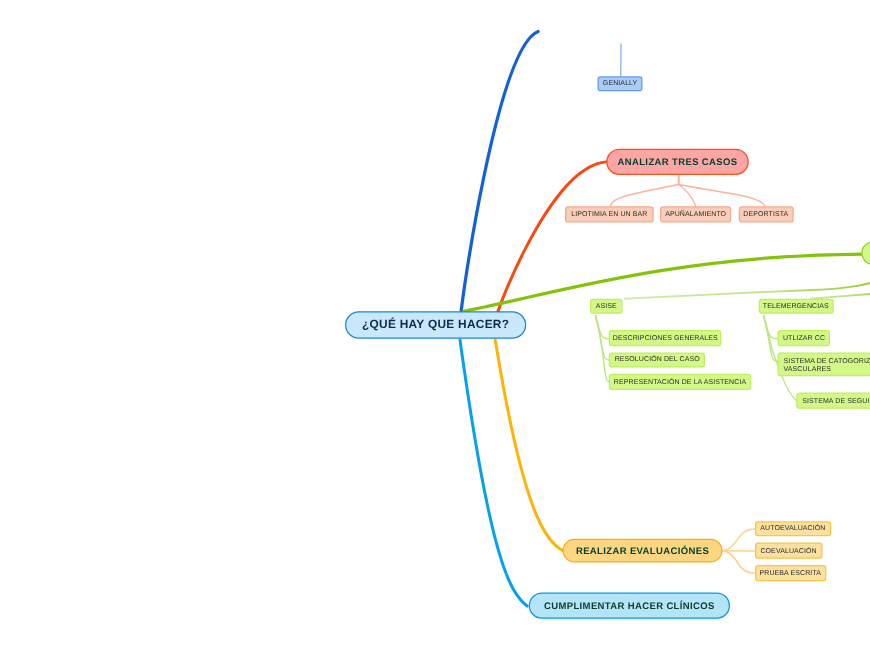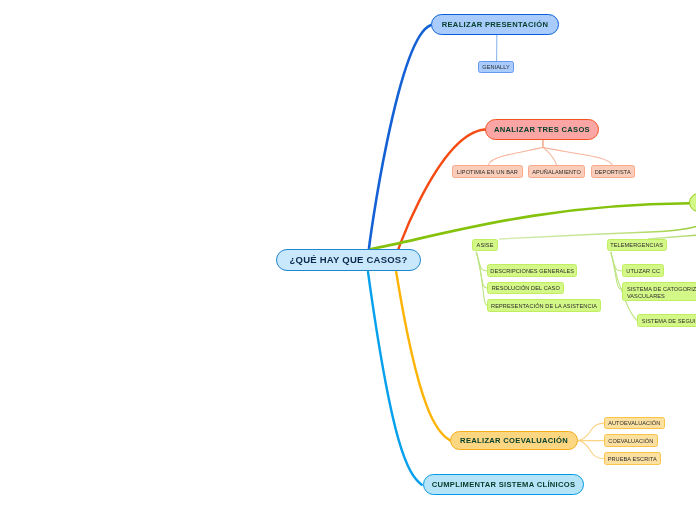--- a/index.html
+++ b/index.html
@@ -66,26 +66,23 @@
     <path d="M610.8,252 C611.9,256.5 613.1,261 614.1,264.2 C615.3,268 616,269.6 617.9,270.3 C619.5,270.9 621,271 622.6,271" fill="none" stroke="#bde482" stroke-width="1.1"></path>
     <path d="M610.8,252 C612.7,259 614.7,270 616,277.5 C616.8,282.6 617.5,286.8 619.1,288 C620.5,289 621.5,289.2 622.5,289.2" fill="none" stroke="#bde482" stroke-width="1.1"></path>
     <path d="M610.8,252 C613.5,262 616.5,277 619.2,284 C621.5,290 623.8,296 626.2,302.5 C629,310 633.5,317 637.4,320.8" fill="none" stroke="#bde482" stroke-width="1.1"></path>
 
     <path d="M578,440.6 C584,440.4 588,435 591.5,429.5 C594.5,425 599,423.1 604,423.1" fill="none" stroke="#fbd385" stroke-width="1.2"></path>
     <path d="M578,440.6 C586,440.7 594,440.7 604,440.7" fill="none" stroke="#fbd385" stroke-width="1.2"></path>
     <path d="M578,440.6 C584,440.8 588,446.5 591.5,452.2 C594.5,457 599,458.5 604,458.5" fill="none" stroke="#fbd385" stroke-width="1.2"></path>
   </svg>
 
   <div class="node central" style="left:276px;top:249px;width:145px;height:22.4px;">
-    <span>¿QUÉ HAY QUE CASOS?</span>
+    <span>¿QUÉ HAY QUE HACER?</span>
   </div>
 
-  <div class="node main" style="left:431px;top:14.4px;width:128px;height:20.5px;border-color:#0a5ed8;background:#a9ccfd;">
-    <span>REALIZAR PRESENTACIÓN</span>
-  </div>
   <div class="node sub" style="left:478.3px;top:60.9px;width:35.6px;height:12.5px;border-color:#6699ee;background:#a9ccfd;">
     <span>GENIALLY</span>
   </div>
 
   <div class="node main" style="left:485px;top:119px;width:114px;height:20.5px;border-color:#f4511e;background:#fca5a5;">
     <span>ANALIZAR TRES CASOS</span>
   </div>
   <div class="node sub" style="left:452.4px;top:165.4px;width:70.2px;height:12.3px;border-color:#f7a98e;background:#f9cdb9;">
     <span>LIPOTIMIA EN UN BAR</span>
   </div>
@@ -118,29 +115,29 @@
     <span>UTLIZAR CC</span>
   </div>
   <div class="node sub two" style="left:621.7px;top:281.8px;width:130px;height:19.2px;border-color:#c0ee5f;background:#d4f888;">
     <span>SISTEMA DE CATOGORIZ<br>VASCULARES</span>
   </div>
   <div class="node sub cut" style="left:636.6px;top:314.1px;width:120px;height:12.5px;border-color:#c0ee5f;background:#d4f888;">
     <span>SISTEMA DE SEGUI</span>
   </div>
 
   <div class="node main" style="left:450.2px;top:430.6px;width:127.7px;height:19.7px;border-color:#f5ad1c;background:#fdd681;">
-    <span>REALIZAR COEVALUACIÓN</span>
+    <span>REALIZAR EVALUACIÓNES</span>
   </div>
   <div class="node sub" style="left:603.8px;top:416.8px;width:61px;height:12.7px;border-color:#f9c447;background:#fce0a0;">
     <span>AUTOEVALUACIÓN</span>
   </div>
   <div class="node sub" style="left:604px;top:434.3px;width:53.7px;height:12.8px;border-color:#f9c447;background:#fce0a0;">
     <span>COEVALUACIÓN</span>
   </div>
   <div class="node sub" style="left:603.9px;top:451.9px;width:56.7px;height:13.1px;border-color:#f9c447;background:#fce0a0;">
     <span>PRUEBA ESCRITA</span>
   </div>
 
   <div class="node main" style="left:423px;top:474px;width:161px;height:21px;border-color:#039be5;background:#b5e4f8;">
-    <span>CUMPLIMENTAR SISTEMA CLÍNICOS</span>
+    <span>CUMPLIMENTAR HACER CLÍNICOS</span>
   </div>
 
 </div>
 
 </body></html>

